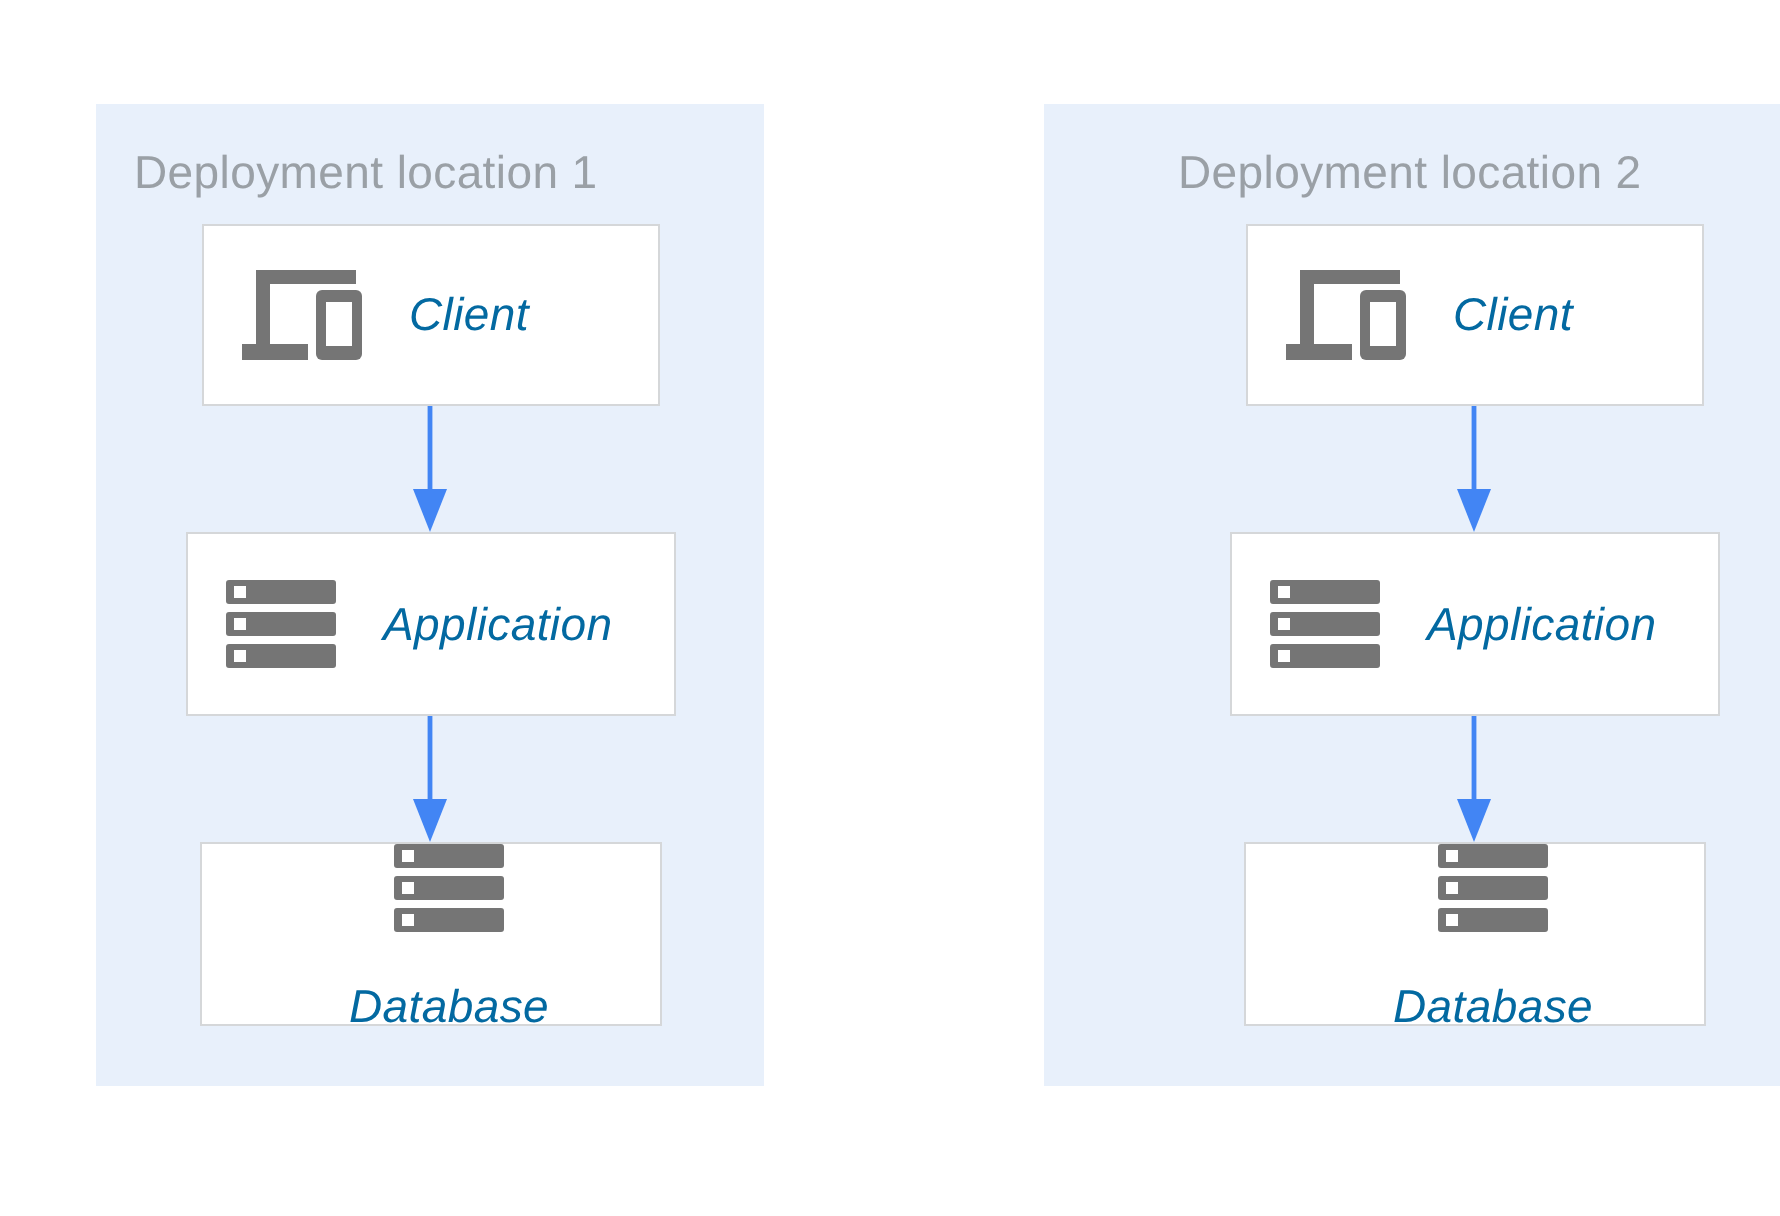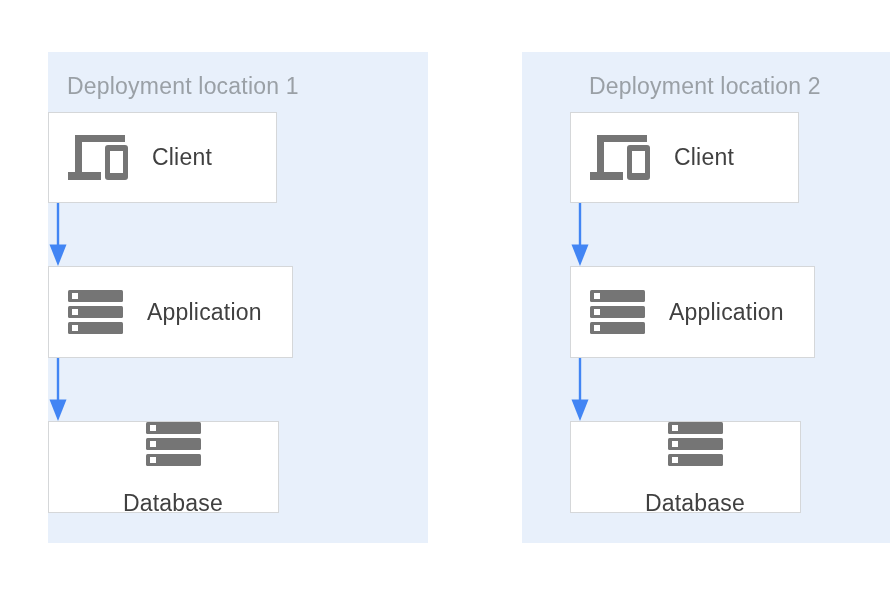--- a/index.html
+++ b/index.html
@@ -7,25 +7,26 @@
   .canvas {
     position: relative;
     width: 890px;
     height: 608px;
     background: #ffffff;
     overflow: hidden;
   }
   .panel {
     position: absolute;
     top: 52px;
-    width: 380px;
+    width: 334px;
     height: 491px;
     background: #e8f0fb;
     display: flex;
     flex-direction: column;
+    align-items: center;
   }
   .panel-1 { left: 48px; }
   .panel-2 { left: 522px; padding-left: 48px; }
   .panel-title {
     align-self: flex-start;
     margin: 20px 0 0 19px;
     font-size: 23px;
     font-weight: 400;
     color: #9aa0a6;
     line-height: 28px;
@@ -40,23 +41,24 @@
     align-items: center;
     padding-left: 19px;
     gap: 24px;
     flex: 0 0 auto;
   }
   .node-client { width: 229px; height: 91px; margin-top: 12px; }
   .node-app    { width: 245px; height: 92px; }
   .node-db     { width: 231px; height: 92px; flex-direction: column; }
   .node-label {
     font-size: 23px;
-    color: #404040;
+    color: #0369a1;
     white-space: nowrap;
     letter-spacing: 0.2px;
+    font-style: italic;
   }
   .icon-wrap { display: flex; align-items: center; flex: 0 0 auto; }
   .arrow { display: block; flex: 0 0 auto; }
 </style>
 </head>
 <body>
 
 <div class="canvas">
 
   <section class="panel panel-1">

